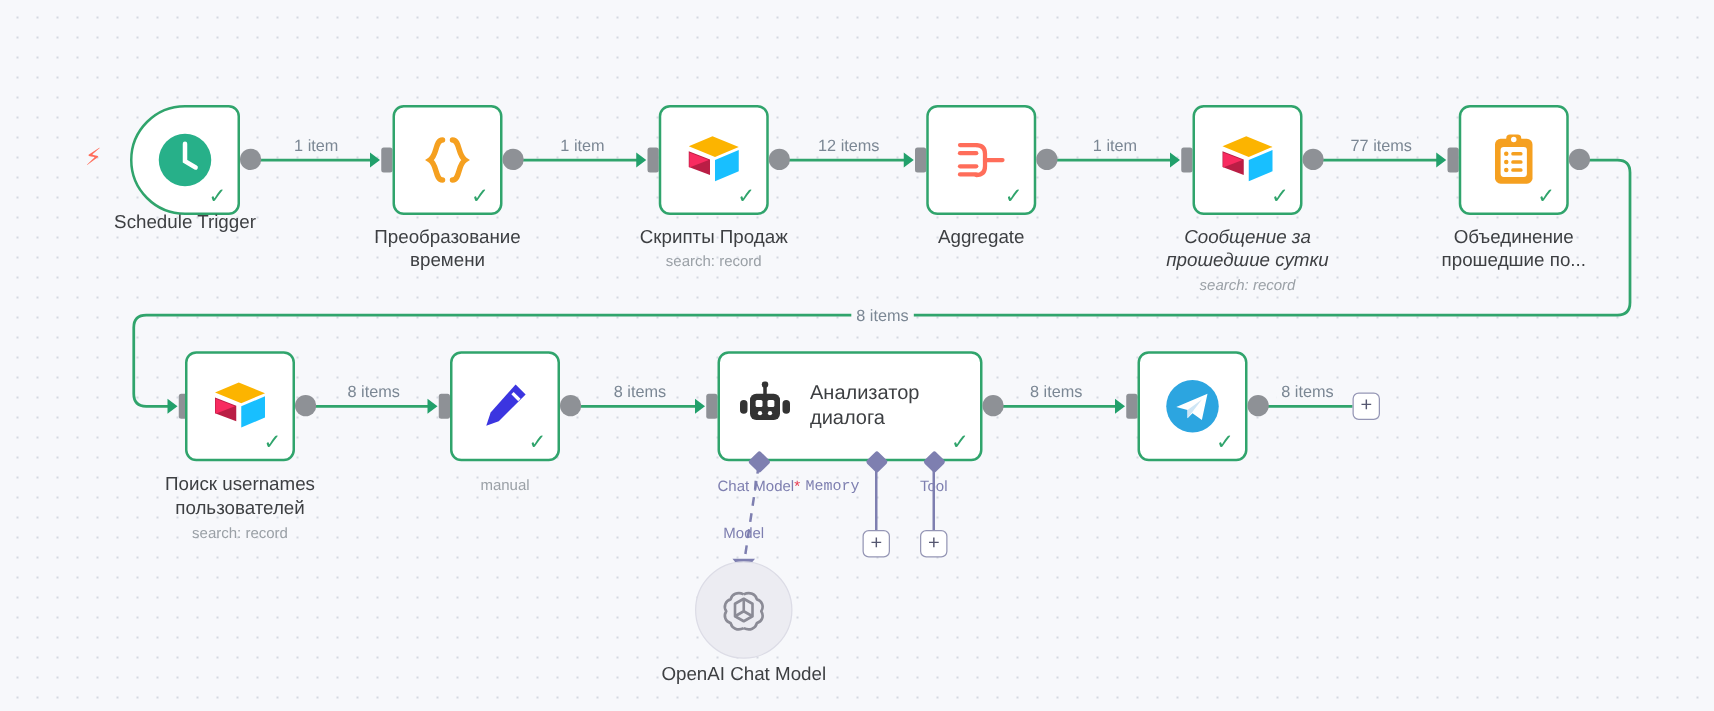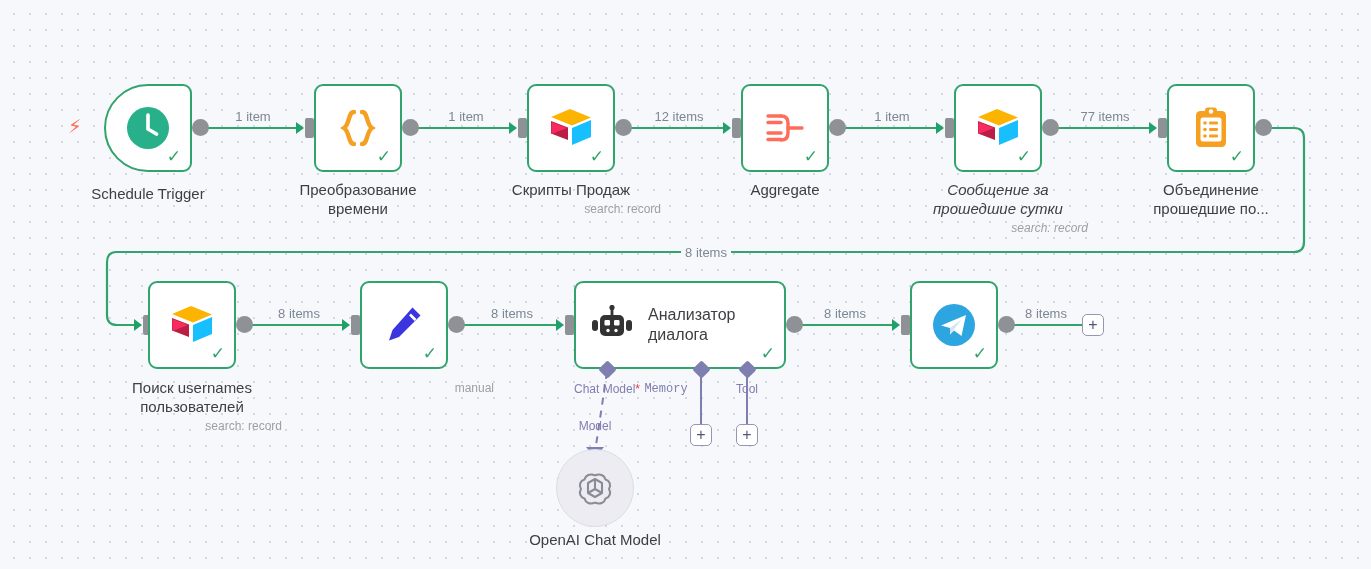--- a/index.html
+++ b/index.html
@@ -37,21 +37,21 @@
     font-size:16px;color:#3d3f42;line-height:1.25;max-width:130px;
   }
 
   
   .caption{
     position:absolute;text-align:center;
     font-size:15px;color:#3d3f42;line-height:1.28;
     pointer-events:none;
   }
   .caption .sub{
-    display:block;font-size:12px;color:#9aa0a6;margin-top:3px;line-height:1.3;text-align:right;
+    display:block;font-size:12px;color:#9aa0a6;margin-top:3px;line-height:1.3;
   }
 
   
   .in-port{
     position:absolute;width:9px;height:20px;background:#8e9196;border-radius:2px;
   }
   .in-arrow{
     position:absolute;width:0;height:0;
     border-top:6px solid transparent;border-bottom:6px solid transparent;
     border-left:8px solid #22a06b;
@@ -136,21 +136,21 @@
   <div class="bolt" style="left:68px;top:117px;">⚡</div>
 
   <div class="node trigger" style="left:104px;top:84px;width:88px;height:88px;">
     <svg width="46" height="46" viewBox="0 0 46 46">
       <circle cx="23" cy="23" r="21" fill="#27b089"></circle>
       <path d="M23 10 L23 24 L31.5 29" stroke="#fff" stroke-width="3.6" stroke-linecap="round" fill="none"></path>
     </svg>
     <span class="tick">✓</span>
   </div>
   <div class="out-dot" style="left:192px;top:119px;"></div>
-  <div class="caption" style="left:54px;top:184px;width:188px;">
+  <div class="caption" style="left:54px;top:168px;width:188px;">
     <span>Schedule Trigger</span>
   </div>
 
   <div class="in-port" style="left:305px;top:118px;"></div>
   <div class="in-arrow" style="left:296px;top:122px;"></div>
   <div class="node" style="left:314px;top:84px;width:88px;height:88px;">
     <svg width="46" height="46" viewBox="0 0 46 46">
       <path d="M19 7 C13 7 15 19 9 23 C15 27 13 39 19 39" stroke="#f5a020" stroke-width="4.4" fill="none" stroke-linecap="round"></path>
       <path d="M27 7 C33 7 31 19 37 23 C31 27 33 39 27 39" stroke="#f5a020" stroke-width="4.4" fill="none" stroke-linecap="round"></path>
     </svg>

